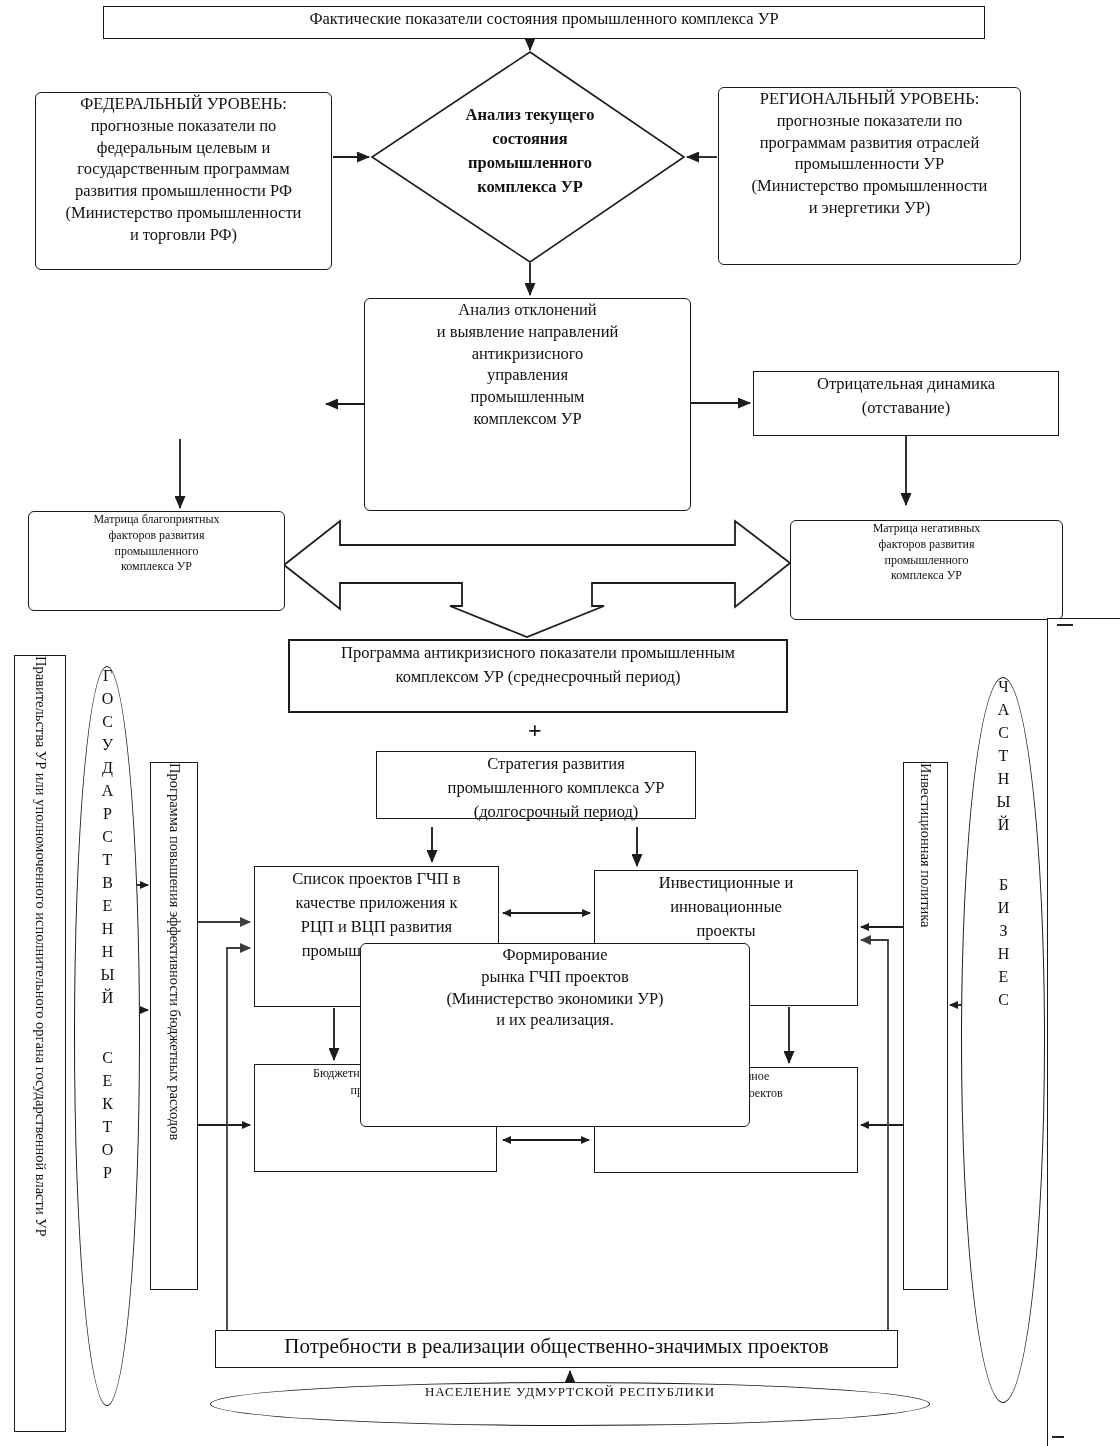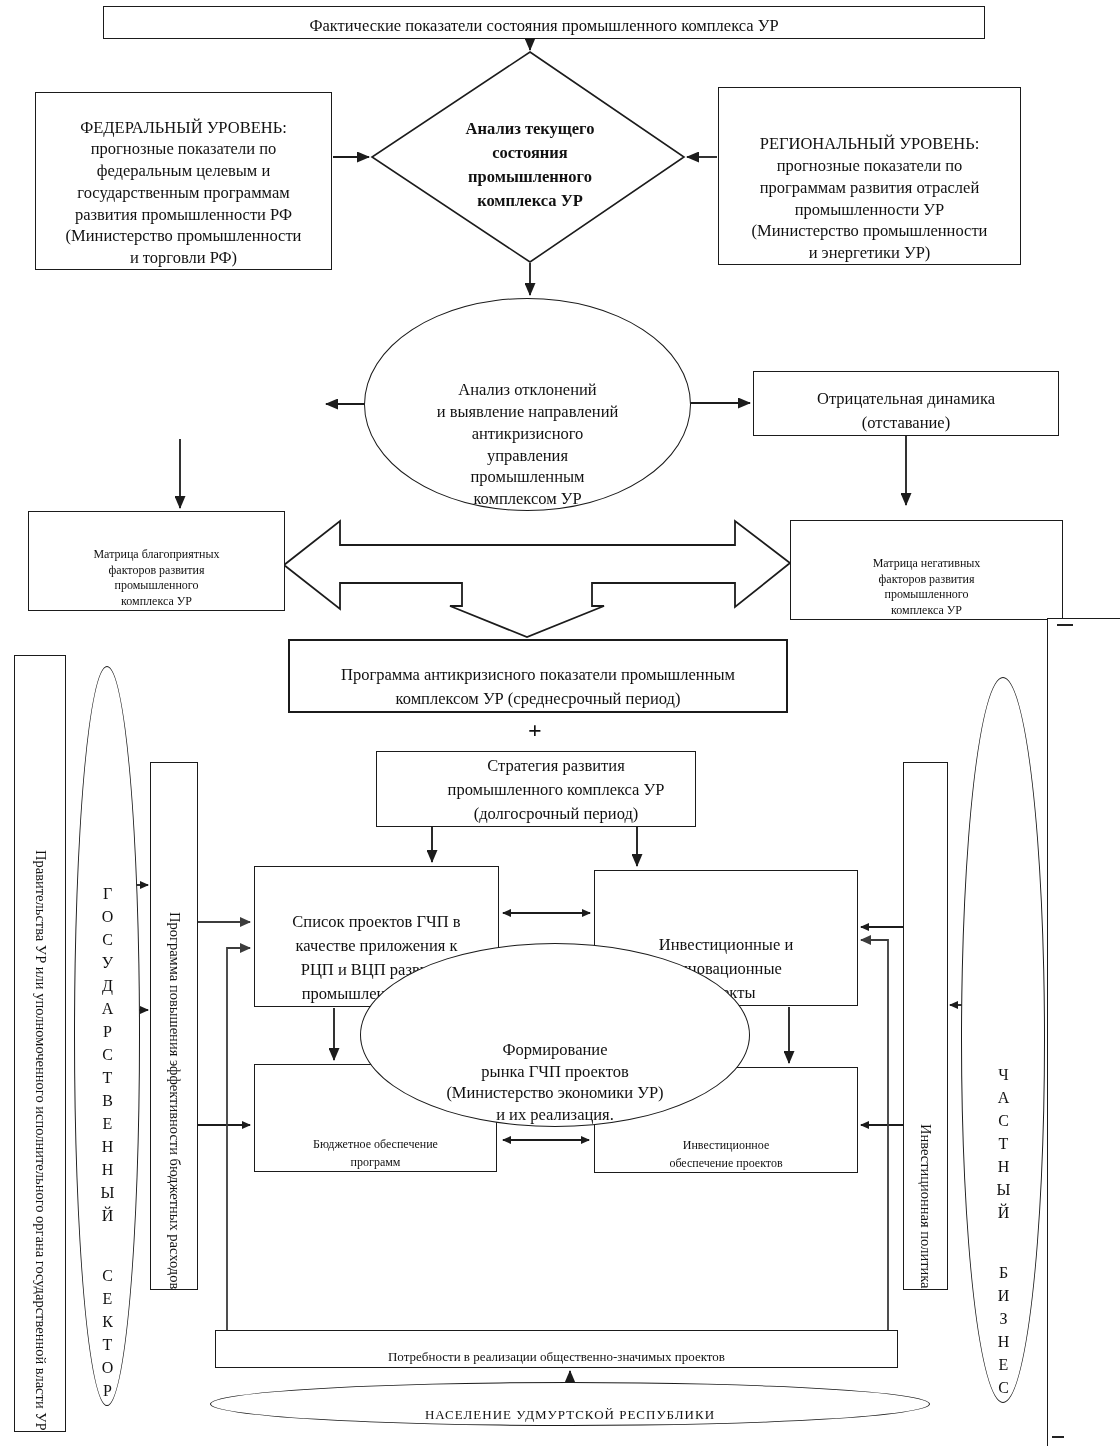--- a/index.html
+++ b/index.html
@@ -8,31 +8,31 @@
     width:1120px;height:1446px;
     background:#ffffff;
     overflow:hidden;
     font-family:"Liberation Serif","DejaVu Serif",serif;
     color:#111;
   }
   #wires{position:absolute;left:0;top:0;z-index:1;}
   .box{
     position:absolute;box-sizing:border-box;
     background:#fff;border:1.6px solid #1b1b1b;
-    display:flex;align-items:flex-end;justify-content:center;
+    display:flex;align-items:flex-start;justify-content:center;
     text-align:center;white-space:pre-line;
     z-index:2;font-size:16.5px;line-height:1.45;
   }
   .noborder{border:none;background:transparent;font-weight:bold;}
   .ellipse{border-radius:50%;}
   .z3{z-index:3;}
   .fs16{font-size:12px;}
-  .fs17{font-size:13px;}
+  .fs17{font-size:21px;}
   .fs18{font-size:13px;letter-spacing:1px;}
-  .lh13{line-height:1.32;}
+  .lh13{line-height:1.32;border-radius:6px;}
   .vert{
     writing-mode:vertical-rl;
     font-size:14.5px;line-height:1.1;
     text-align:center;white-space:normal;
   }
   .vert-upright{
     writing-mode:vertical-rl;text-orientation:upright;
     font-size:16px;letter-spacing:6px;word-spacing:14px;
     white-space:normal;line-height:1;
   }
@@ -152,21 +152,21 @@
 комплекса УР</span>
   </div>
 
   <div class="box" style="left:288px;top:639px;width:500px;height:74px;border-width:2px;">
     <span>Программа антикризисного показатели промышленным
 комплексом УР (среднесрочный период)</span>
   </div>
 
   <div class="plus" style="left:528px;top:717px;">+</div>
 
-  <div class="box" style="left:376px;top:751px;width:320px;height:76px;border-width:1.8px;padding-left:40px;">
+  <div class="box" style="left:376px;top:751px;width:320px;height:68px;border-width:1.8px;padding-left:40px;">
     <span>Стратегия развития
 промышленного комплекса УР
 (долгосрочный период)</span>
   </div>
 
   <div class="box" style="left:254px;top:866px;width:245px;height:141px;border-width:1.8px;">
     <span>Список проектов ГЧП в
 качестве приложения к
 РЦП и ВЦП развития
 промышленности УР</span>

